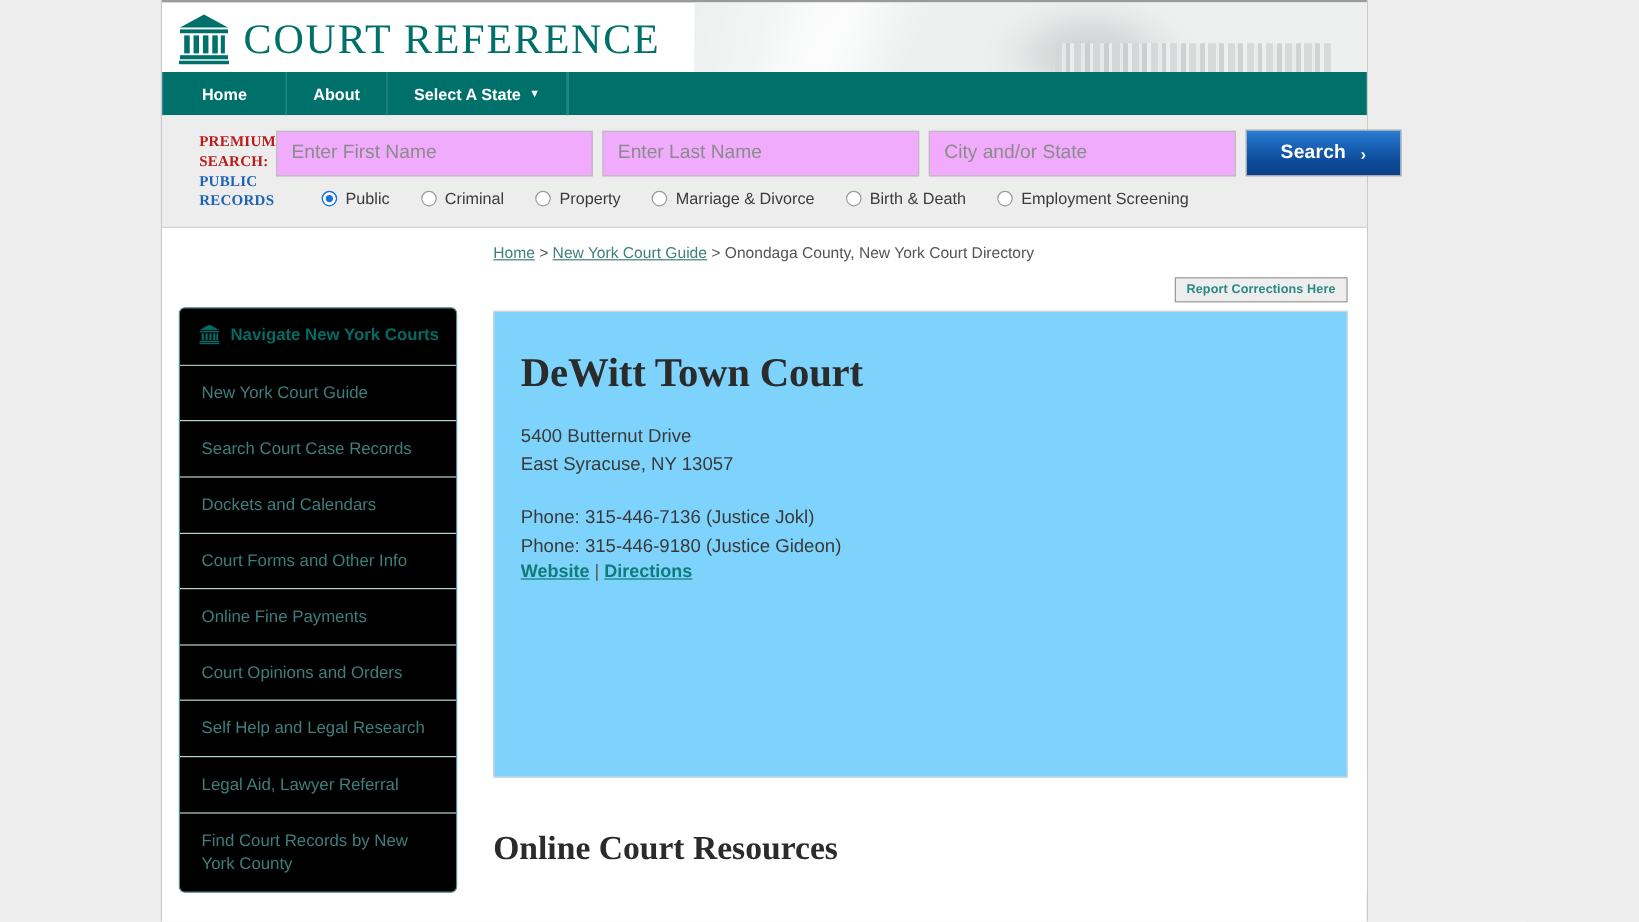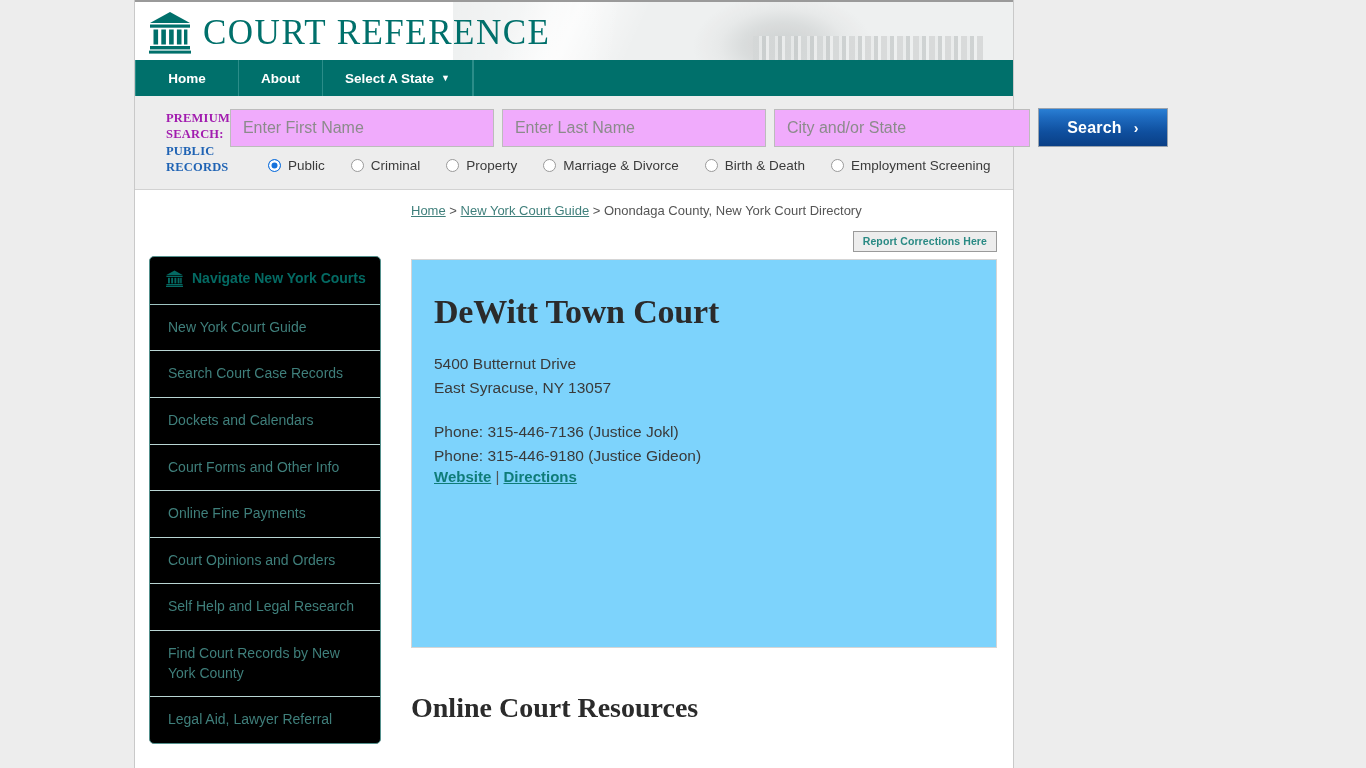--- a/index.html
+++ b/index.html
@@ -8,21 +8,21 @@
     width: 1366px; height: 768px;
     overflow: hidden;
     background: #ededed;
     font-family: "Liberation Sans", sans-serif;
   }
 
   
   .page-wrap {
     position: absolute;
     left: 134px; top: 0;
-    width: 880px;
+    width: 1006px;
     min-height: 768px;
     background: #ffffff;
     border-left: 1px solid #c9c9c9;
     border-right: 1px solid #c9c9c9;
   }
 
   
   .masthead {
     position: relative;
     height: 60px;
@@ -100,21 +100,21 @@
   .premium-label {
     width: 104px;
     padding-left: 31px;
     padding-top: 2px;
     font-family: "Liberation Serif", serif;
     font-size: 12.5px;
     font-weight: bold;
     line-height: 1.30;
     letter-spacing: .2px;
   }
-  .premium-label .l1 { color: #a21caf; display:block; }
+  .premium-label .l1 { color: #b91c1c; display:block; }
   .premium-label .l2 { color: #1f63b4; display:block; }
   .search-right { flex: 1; padding-right: 22px; }
   .field-row { display: flex; align-items: center; }
   .sfield {
     height: 38px;
     border: 1px solid #bcbcbc;
     background: #f0abfc;
     font-family: "Liberation Sans", sans-serif;
     font-size: 16px;
     color: #333;
@@ -377,24 +377,24 @@
         <div class="navbox-item">
           <span>Online Fine Payments</span>
         </div>
         <div class="navbox-item">
           <span>Court Opinions and Orders</span>
         </div>
         <div class="navbox-item">
           <span>Self Help and Legal Research</span>
         </div>
         <div class="navbox-item">
+          <span>Legal Aid, Lawyer Referral</span>
+        </div>
+        <div class="navbox-item">
           <span>Find Court Records by New York County</span>
-        </div>
-        <div class="navbox-item">
-          <span>Legal Aid, Lawyer Referral</span>
         </div>
       </div>
     </div>
 
     <div class="col-main">
 
       <div class="crumbs">
         <a href="#">Home</a><span> &gt; </span><a href="#">New York Court Guide</a><span> &gt; </span><span>Onondaga County, New York Court Directory</span>
       </div>
 

